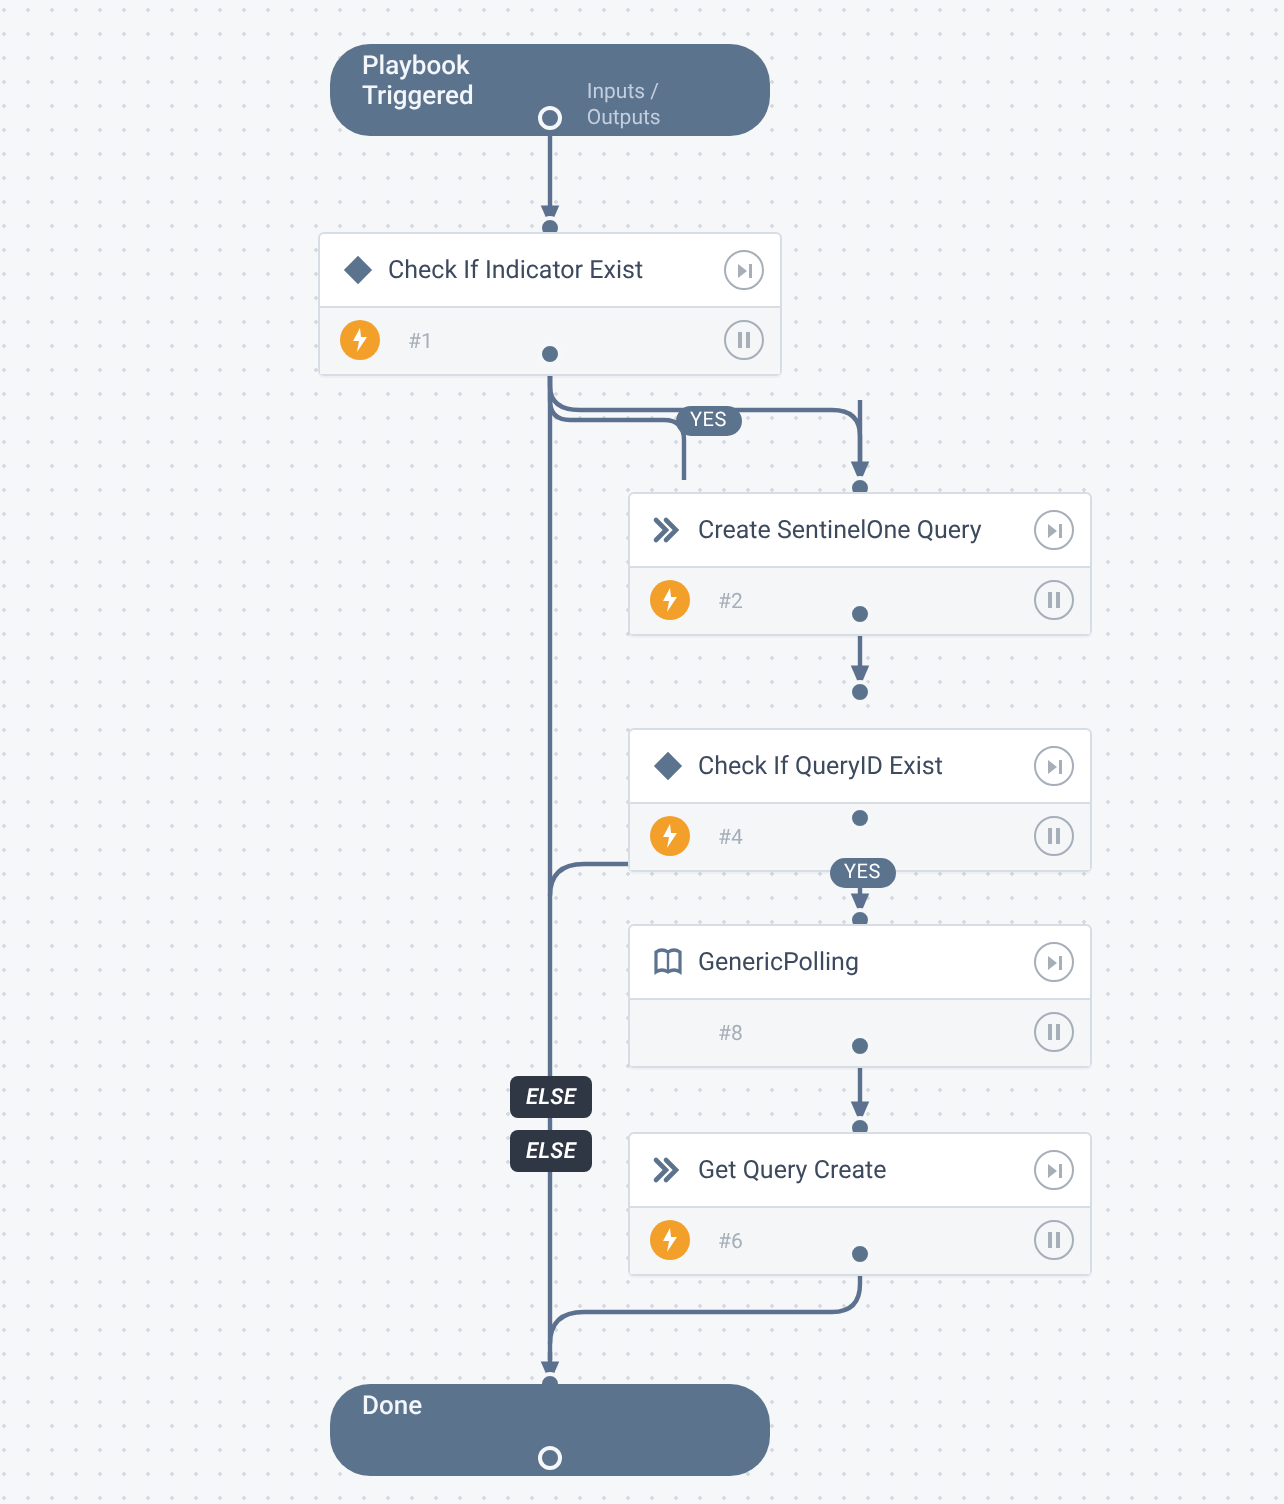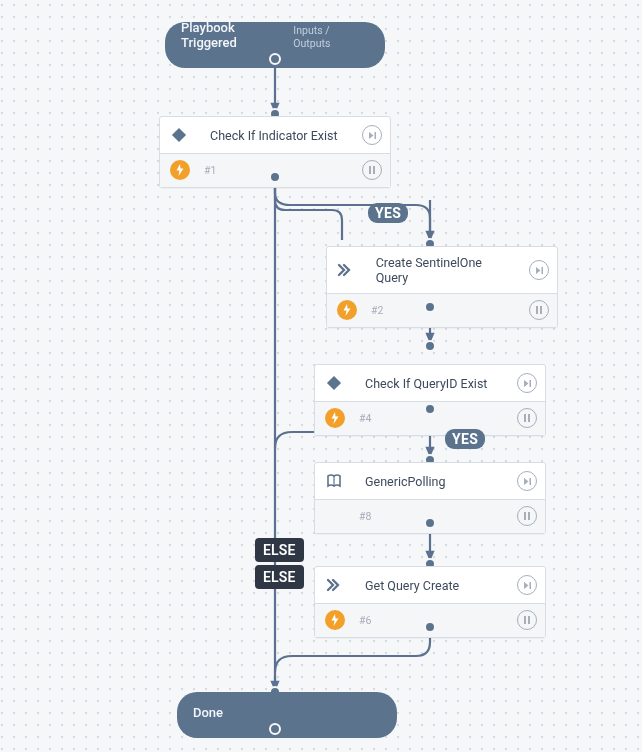--- a/index.html
+++ b/index.html
@@ -27,45 +27,45 @@
     position:relative;
     overflow:hidden;
   }
   .canvas{position:absolute;inset:0;}
   svg.wires{position:absolute;inset:0;width:642px;height:752px;pointer-events:none;}
   .pill{
     position:absolute;
     height:46px;
     background:var(--node-blue);
     border-radius:20px;
-    display:flex;align-items:flex-end;
-    padding:18px 16px;
+    display:flex;align-items:flex-start;
+    padding:4px 16px;
     box-sizing:border-box;
     color:var(--pill-text);
     font-size:13px;
   }
   .pill .main{font-weight:500;color:#f3f6fa;}
-  .pill .sub{margin-left:auto;font-size:10.5px;color:#c3cede;}
+  .pill .sub{margin-left:auto;font-size:10.5px;color:#c3cede;margin-top:13px;}
   .port{
     position:absolute;width:12px;height:12px;border-radius:50%;
     background:var(--node-blue);
     border:2.5px solid var(--bg);
     box-sizing:border-box;
   }
   .card{
     position:absolute;
     width:232px;
     background:var(--card);
     border:1px solid var(--card-border);
     border-radius:3px;
     box-shadow:0 1px 0 rgba(50,60,80,.04);
     box-sizing:border-box;
   }
   .card .top{
-    display:flex;align-items:center;gap:22px;
+    display:flex;align-items:center;gap:6px;
     padding:8px 8px 8px 10px;
     border-bottom:1px solid var(--card-border);
   }
   .card .title{font-size:12.5px;color:#3d4a5e;}
   .card .bot{
     display:flex;align-items:center;gap:10px;
     padding:6px 8px 7px 10px;
     background:var(--card-bottom);
   }
   .card .idx{font-size:10.5px;color:var(--muted);margin-left:4px;}
@@ -78,31 +78,31 @@
   .circ svg{display:block}
   .ic{width:18px;height:18px;display:inline-flex;align-items:center;justify-content:center;}
   .amber{
     width:20px;height:20px;border-radius:50%;background:var(--amber);
     display:inline-flex;align-items:center;justify-content:center;color:#fff;
     flex:0 0 auto;
   }
   .yes{
     position:absolute;
     background:var(--node-blue);color:#fff;
-    font-size:14px;font-weight:700;
+    font-size:10px;font-weight:400;
     padding:2px 7px;border-radius:9px;
     letter-spacing:.3px;
-    margin-left:30px;
   }
   .else{
     position:absolute;
     background:var(--chip);color:#fff;
-    font-size:14px;font-weight:600;
+    font-size:11px;font-weight:600;
     padding:4px 8px;border-radius:4px;
     letter-spacing:.2px;
+    font-style:italic;
   }
 </style>
 </head>
 <body>
 
 <div class="canvas">
 
   <svg class="wires">
     <defs>
       <marker id="arr" viewBox="0 0 10 10" refX="7" refY="5" markerWidth="7" markerHeight="7" orient="auto-start-reverse">
@@ -172,21 +172,21 @@
             </svg>
         </span>
       </span>
     </div>
   </div>
   <span class="port" style="left:269px;top:171px;"></span>
 
   <span class="yes" style="left:338px;top:203px;">YES</span>
 
   <span class="port" style="left:424px;top:238px;"></span>
-  <div class="card" style="left:314px;top:246px;margin-left:12px;">
+  <div class="card" style="left:314px;top:246px;">
     <div class="top">
       <span class="ic">
         <svg width="16" height="14">
             <path d="M2 2 L7 7 L2 12 M7 2 L12 7 L7 12" stroke="#5c738e" stroke-width="2.3" fill="none" stroke-linecap="round"></path>
           </svg>
       </span>
       <span class="title">Create SentinelOne Query</span>
       <span class="right-icons">
         <span class="circ">
           <svg width="9" height="9">
@@ -314,18 +314,18 @@
           <svg width="8" height="8">
               <path d="M1 0 H3 V8 H1 Z M5 0 H7 V8 H5 Z" fill="#a6aeba"></path>
             </svg>
         </span>
       </span>
     </div>
   </div>
   <span class="port" style="left:424px;top:621px;"></span>
 
   <span class="port" style="left:269px;top:686px;"></span>
-  <div class="pill" style="left:177px;top:692px;width:220px;">
+  <div class="pill" style="left:165px;top:692px;width:220px;">
     <span class="main">Done</span>
   </div>
   <span class="port" style="left:269px;top:723px;"></span>
 
 </div>
 
 </body></html>

